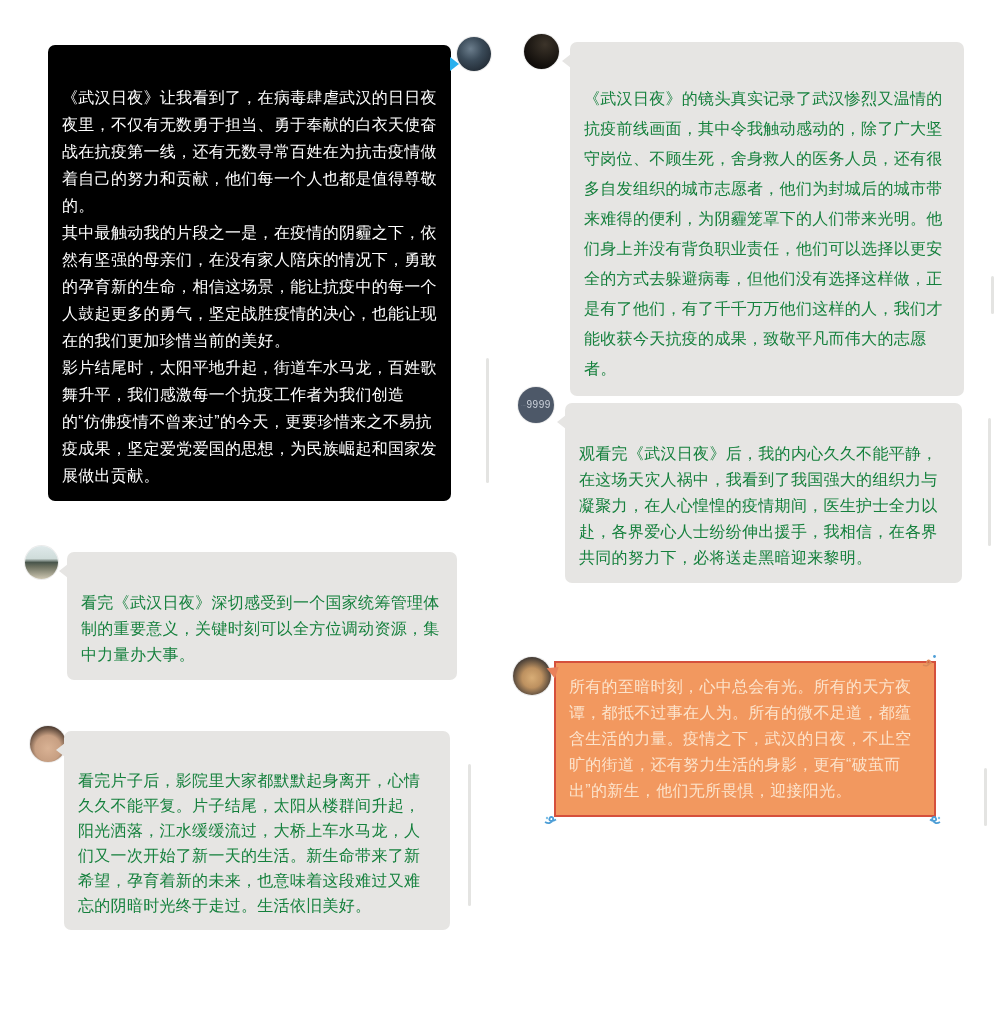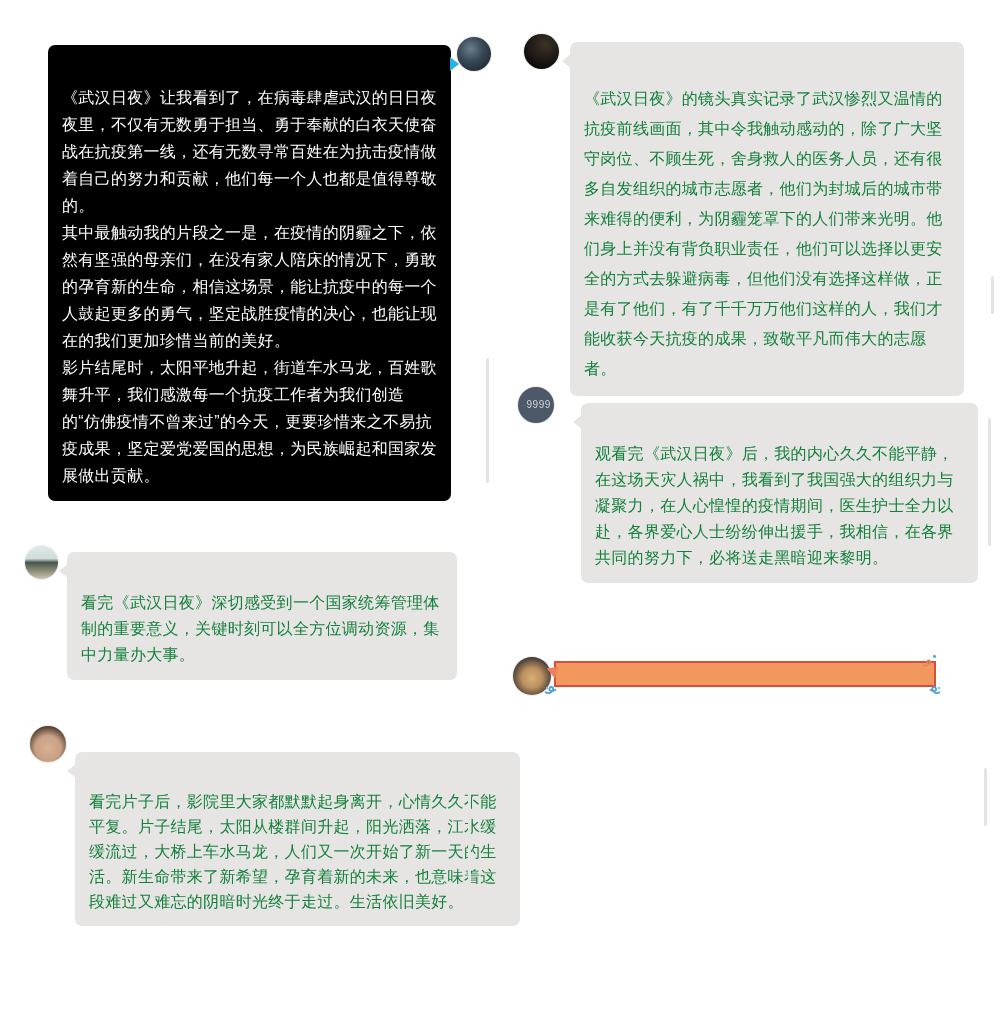--- a/index.html
+++ b/index.html
@@ -48,49 +48,50 @@
 
   <div class="avatar avatar-dark" style="left:524px; top:34px; width:35px; height:35px;"></div>
   <div class="bubble received" style="left:570px; top:42px; width:394px; line-height:30px;">
     <span class="tail tail-left"></span><span>《武汉日夜》的镜头真实记录了武汉惨烈又温情的抗疫前线画面，其中令我触动感动的，除了广大坚守岗位、不顾生死，舍身救人的医务人员，还有很多自发组织的城市志愿者，他们为封城后的城市带来难得的便利，为阴霾笼罩下的人们带来光明。他们身上并没有背负职业责任，他们可以选择以更安全的方式去躲避病毒，但他们没有选择这样做，正是有了他们，有了千千万万他们这样的人，我们才能收获今天抗疫的成果，致敬平凡而伟大的志愿者。</span>
   </div>
 
   <div class="avatar avatar-badge" style="left:518px; top:387px; width:36px; height:36px;">
     <span class="tiny">····</span>
     <span class="num">9999</span>
   </div>
-  <div class="bubble received" style="left:565px; top:403px; width:397px; line-height:26px;margin-left:16px;">
+  <div class="bubble received" style="left:565px; top:403px; width:397px; line-height:26px;">
     <span class="tail tail-left"></span><span>观看完《武汉日夜》后，我的内心久久不能平静，在这场天灾人祸中，我看到了我国强大的组织力与凝聚力，在人心惶惶的疫情期间，医生护士全力以赴，各界爱心人士纷纷伸出援手，我相信，在各界共同的努力下，必将送走黑暗迎来黎明。</span>
   </div>
 
   <div class="avatar avatar-landscape" style="left:25px; top:546px; width:33px; height:33px;"></div>
   <div class="bubble received" style="left:67px; top:552px; width:390px; line-height:26px;">
     <span class="tail tail-left"></span><span>看完《武汉日夜》深切感受到一个国家统筹管理体制的重要意义，关键时刻可以全方位调动资源，集中力量办大事。</span>
   </div>
 
   <div class="avatar avatar-person" style="left:30px; top:726px; width:36px; height:36px;"></div>
-  <div class="bubble received" style="left:75px; top:731px; width:445px; line-height:25px;margin-top:21px;">
+  <div class="bubble received" style="left:64px; top:731px; width:386px; line-height:25px;">
     <span class="tail tail-left"></span><span>看完片子后，影院里大家都默默起身离开，心情久久不能平复。片子结尾，太阳从楼群间升起，阳光洒落，江水缓缓流过，大桥上车水马龙，人们又一次开始了新一天的生活。新生命带来了新希望，孕育着新的未来，也意味着这段难过又难忘的阴暗时光终于走过。生活依旧美好。</span>
   </div>
 
   <div class="avatar avatar-dog" style="left:513px; top:657px; width:38px; height:38px;"></div>
   <div class="quote-card" style="left:554px; top:661px; width:382px;">
     <span class="quote-tail"></span>
     <svg class="flourish" style="right:-4px; top:-10px;" viewBox="0 0 18 18">
       <path d="M3 12 C6 13.5, 9 12.5, 10 10 C11 7.5, 8 6.5, 7 8.5 C6 10.5, 9 11.5, 12 9.5" stroke="#d98a5a" fill="none" stroke-width="1.5"></path>
       <circle cx="14.5" cy="3.5" r="1.4" fill="#4d9ed6"></circle>
     </svg>
     <svg class="flourish" style="left:-13px; bottom:-12px;" viewBox="0 0 18 18">
       <path d="M2 13 C5.5 15, 9 14, 10 11 C11 8, 7.5 7, 6.5 9.5 C5.5 12, 9 13, 13 10.5" stroke="#4d9ed6" fill="none" stroke-width="1.8"></path>
       <circle cx="4" cy="9" r="1.2" fill="#7cc0e8"></circle>
     </svg>
     <svg class="flourish" style="right:-9px; bottom:-12px;" viewBox="0 0 18 18">
       <path d="M15 13 C11.5 15, 8.5 14, 7.5 11 C6.5 8, 10 7, 11 9.5 C12 12, 8.5 13, 5 10.5" stroke="#4d9ed6" fill="none" stroke-width="1.8"></path>
       <circle cx="14" cy="9" r="1.2" fill="#7cc0e8"></circle>
     </svg>
+    <span>所有的至暗时刻，心中总会有光。所有的天方夜谭，都抵不过事在人为。所有的微不足道，都蕴含生活的力量。疫情之下，武汉的日夜，不止空旷的街道，还有努力生活的身影，更有“破茧而出”的新生，他们无所畏惧，迎接阳光。</span>
   </div>
 
   <div class="scroll-line" style="left:486px; top:358px; height:125px;"></div>
   <div class="scroll-line" style="left:991px; top:276px; height:38px;"></div>
   <div class="scroll-line" style="left:988px; top:418px; height:128px;"></div>
   <div class="scroll-line" style="left:468px; top:764px; height:142px;"></div>
   <div class="scroll-line" style="left:984px; top:768px; height:58px;"></div>
 
 </div>
 

